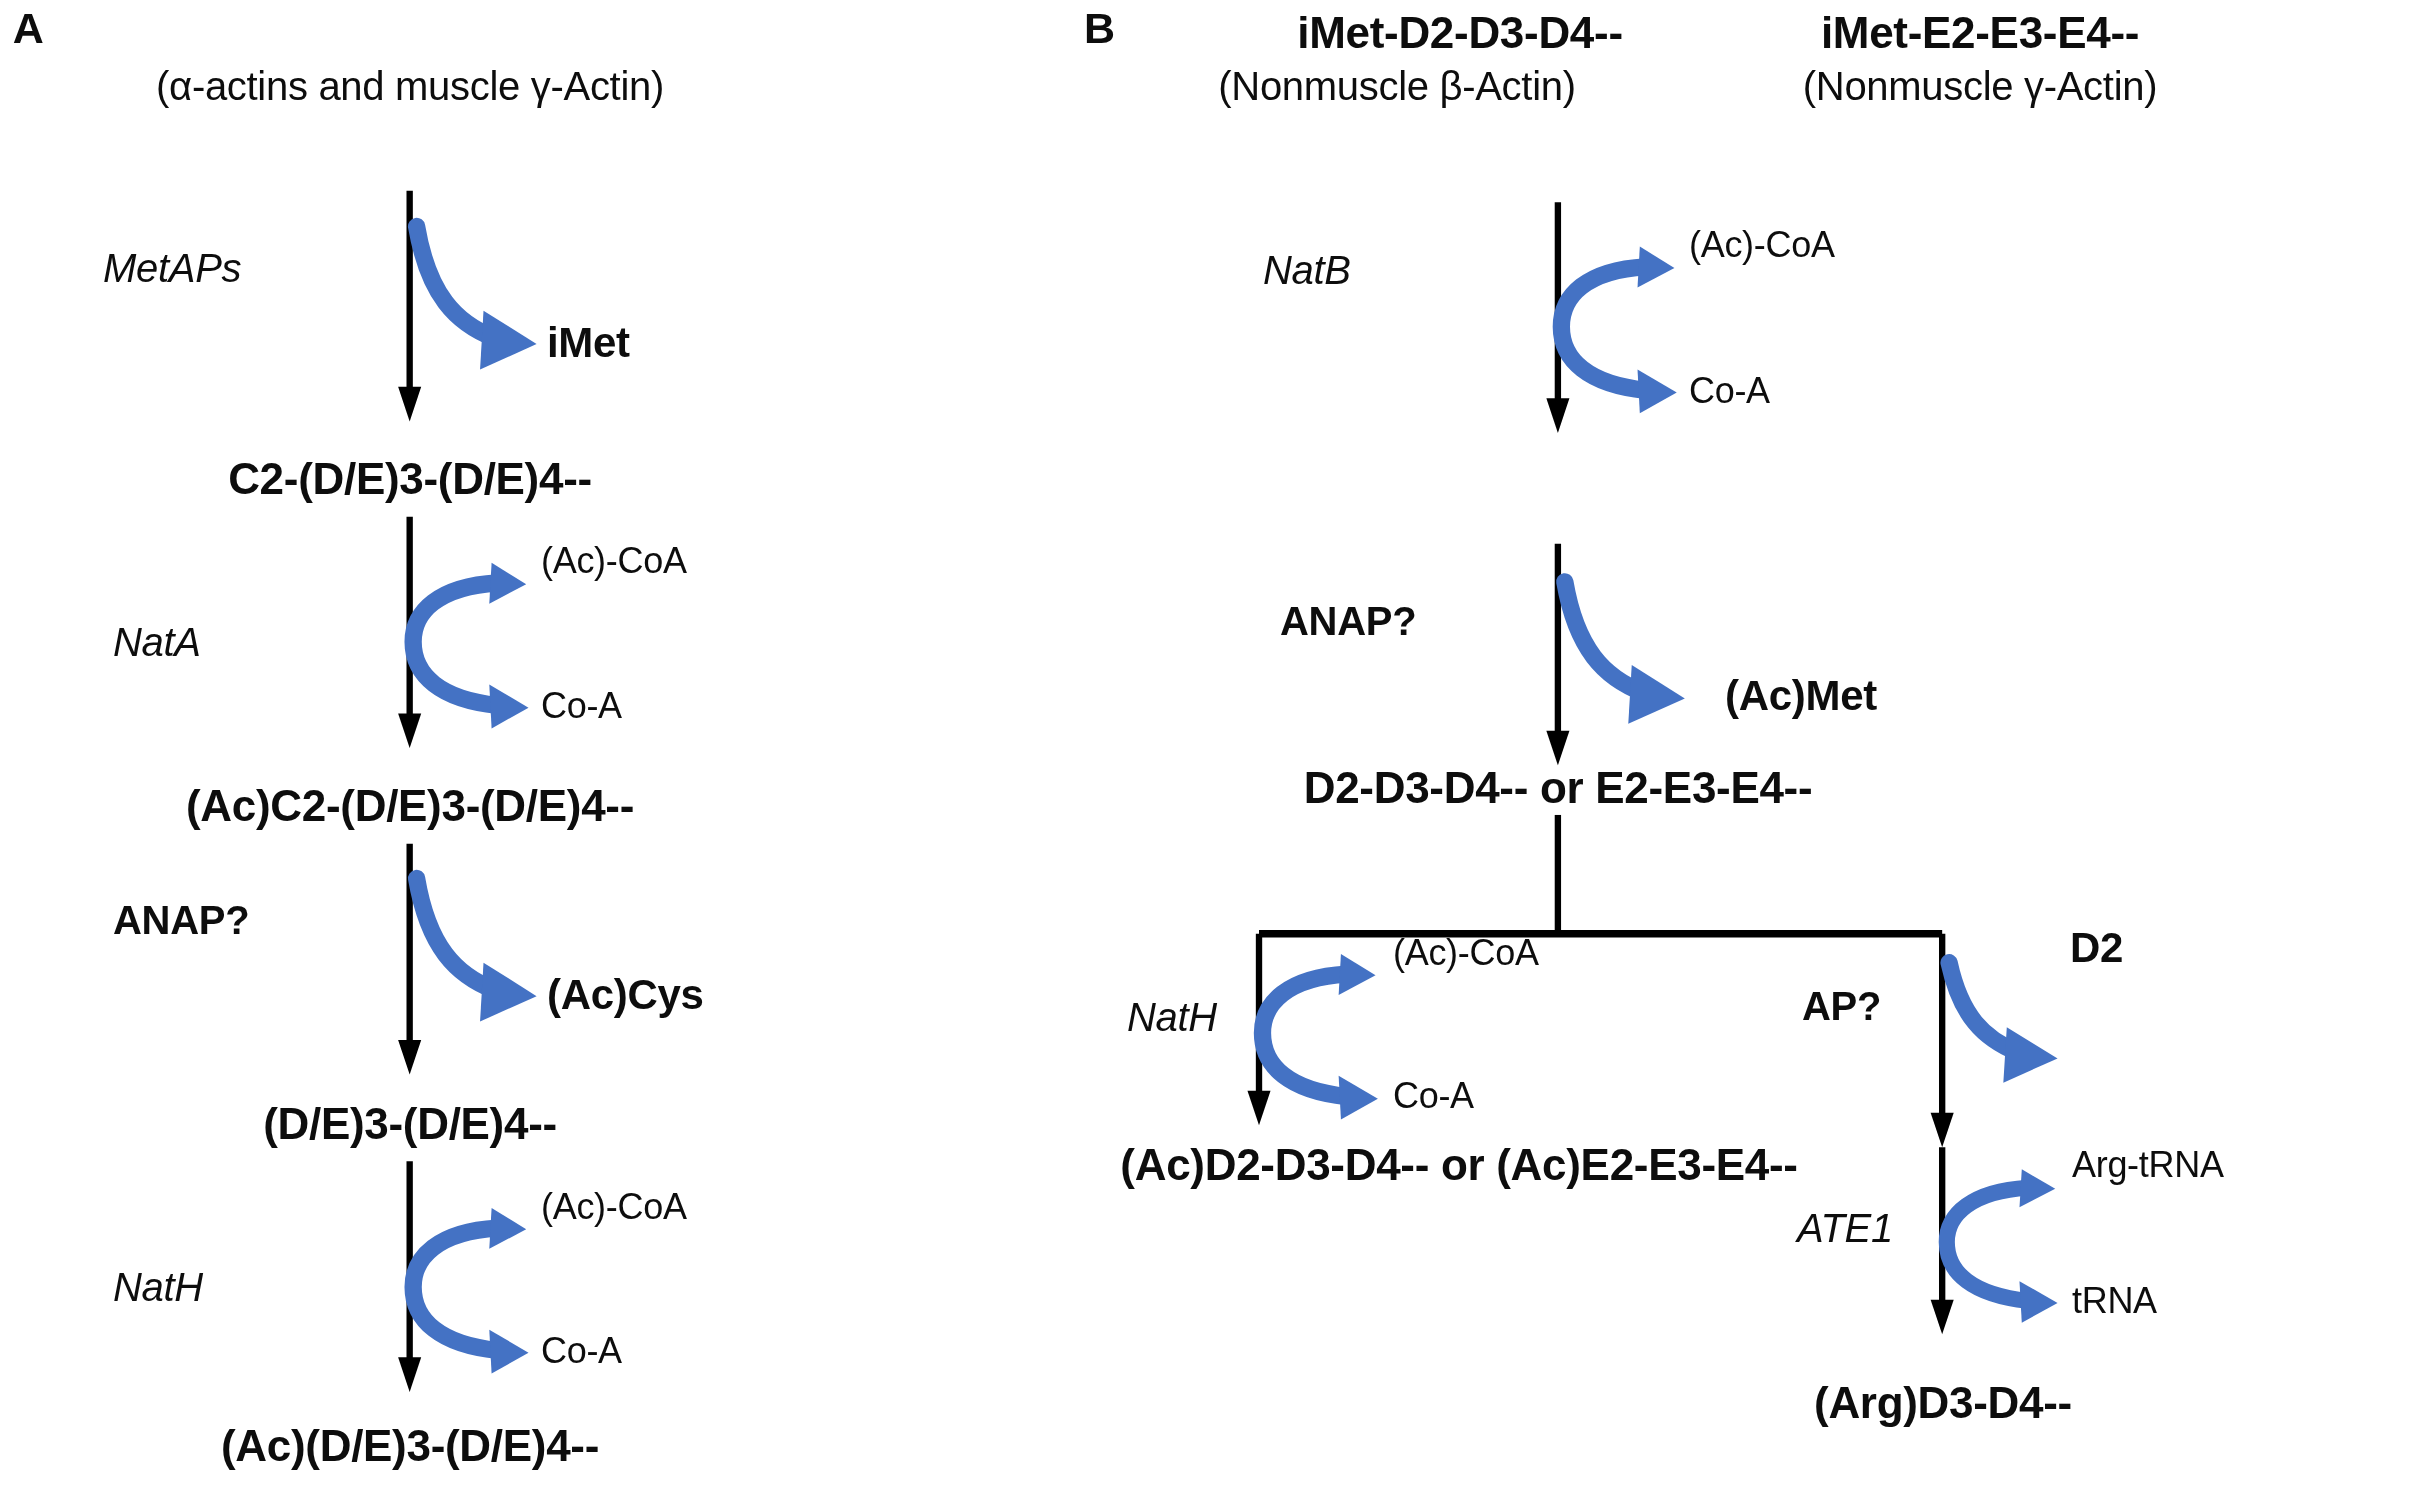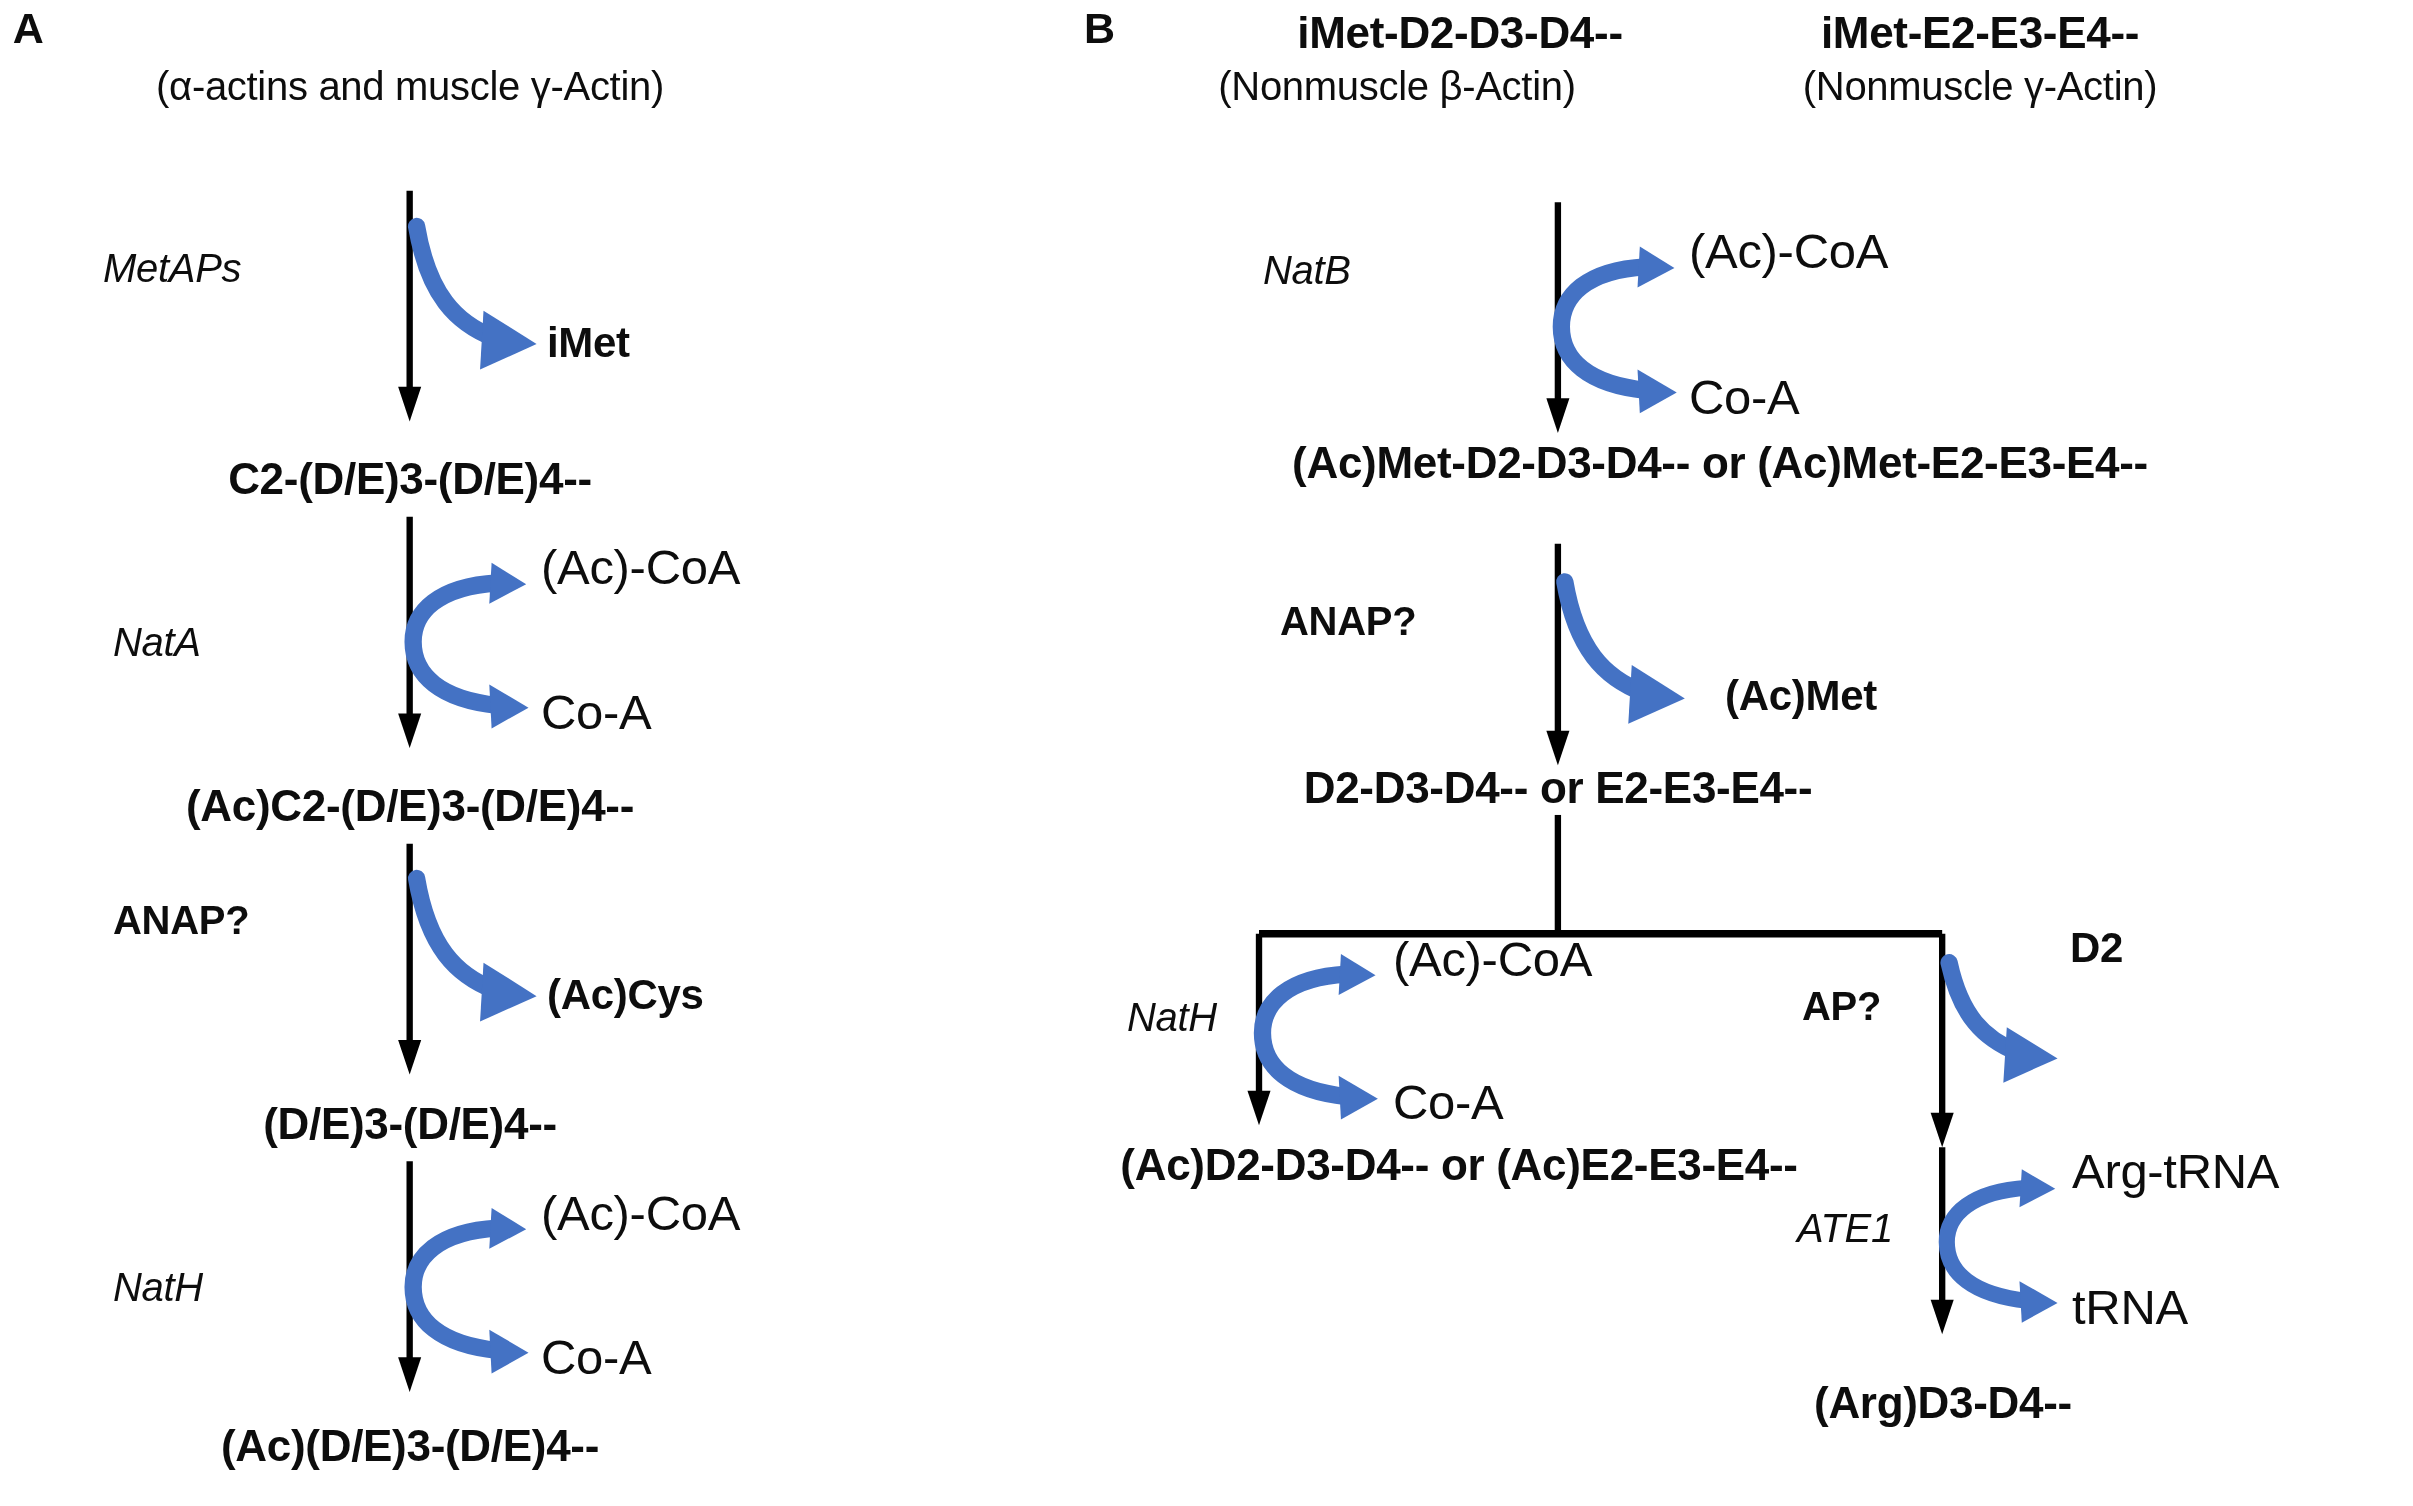--- a/index.html
+++ b/index.html
@@ -6,21 +6,21 @@
   body{width:2413px;height:1507px;position:relative;overflow:hidden;
        font-family:"Liberation Sans",sans-serif;color:#0d0d0d;}
   #stage{position:absolute;left:0;top:0;width:2413px;height:1507px;}
   svg.layer{position:absolute;left:0;top:0;width:2413px;height:1507px;overflow:visible;}
   .txt{position:absolute;white-space:nowrap;line-height:1.05;}
   .panel-letter{font-size:43px;font-weight:700;}
   .species{font-size:44px;font-weight:700;letter-spacing:-0.3px;}
   .species-sub{font-size:40px;font-weight:400;letter-spacing:-0.3px;}
   .enzyme-ital{font-size:40px;font-style:italic;font-weight:400;letter-spacing:-0.3px;}
   .enzyme-plain{font-size:40px;font-weight:700;letter-spacing:-0.3px;}
-  .cofactor{font-size:49px;font-weight:400;letter-spacing:-0.3px;}
+  .cofactor{font-size:36px;font-weight:400;letter-spacing:-0.3px;}
   .product-bold{font-size:42px;font-weight:700;letter-spacing:-0.3px;}
   .ctr{transform:translateX(-50%);}
 </style>
 </head>
 <body>
 
 <div id="stage">
 
   <svg class="layer" viewBox="0 0 4182 2611" xmlns="http://www.w3.org/2000/svg">
     <defs>
@@ -140,21 +140,20 @@
 
   <div class="txt species ctr" style="left:1460px;top:10.4px;">iMet-D2-D3-D4--</div>
   <div class="txt species-sub ctr" style="left:1397px;top:65px;">(Nonmuscle β-Actin)</div>
 
   <div class="txt species ctr" style="left:1980px;top:10.4px;">iMet-E2-E3-E4--</div>
   <div class="txt species-sub ctr" style="left:1980px;top:65px;">(Nonmuscle γ-Actin)</div>
 
   <div class="txt enzyme-ital" style="left:1263px;top:249px;">NatB</div>
   <div class="txt cofactor" style="left:1689px;top:226px;">(Ac)-CoA</div>
   <div class="txt cofactor" style="left:1689px;top:372px;">Co-A</div>
-  <div class="txt species ctr" style="left:1720px;top:440px;">(Ac)Met-D2-D3-D4--  or  (Ac)Met-E2-E3-E4--</div>
 
   <div class="txt enzyme-plain" style="left:1280px;top:600px;">ANAP?</div>
   <div class="txt product-bold" style="left:1697px;top:674px;margin-left:28px;">(Ac)Met</div>
   <div class="txt species ctr" style="left:1558px;top:765px;">D2-D3-D4--  or  E2-E3-E4--</div>
 
   <div class="txt enzyme-ital" style="left:1127px;top:996px;">NatH</div>
   <div class="txt cofactor" style="left:1393px;top:934px;">(Ac)-CoA</div>
   <div class="txt cofactor" style="left:1393px;top:1077px;">Co-A</div>
   <div class="txt species ctr" style="left:1459px;top:1142px;">(Ac)D2-D3-D4--  or  (Ac)E2-E3-E4--</div>
 

